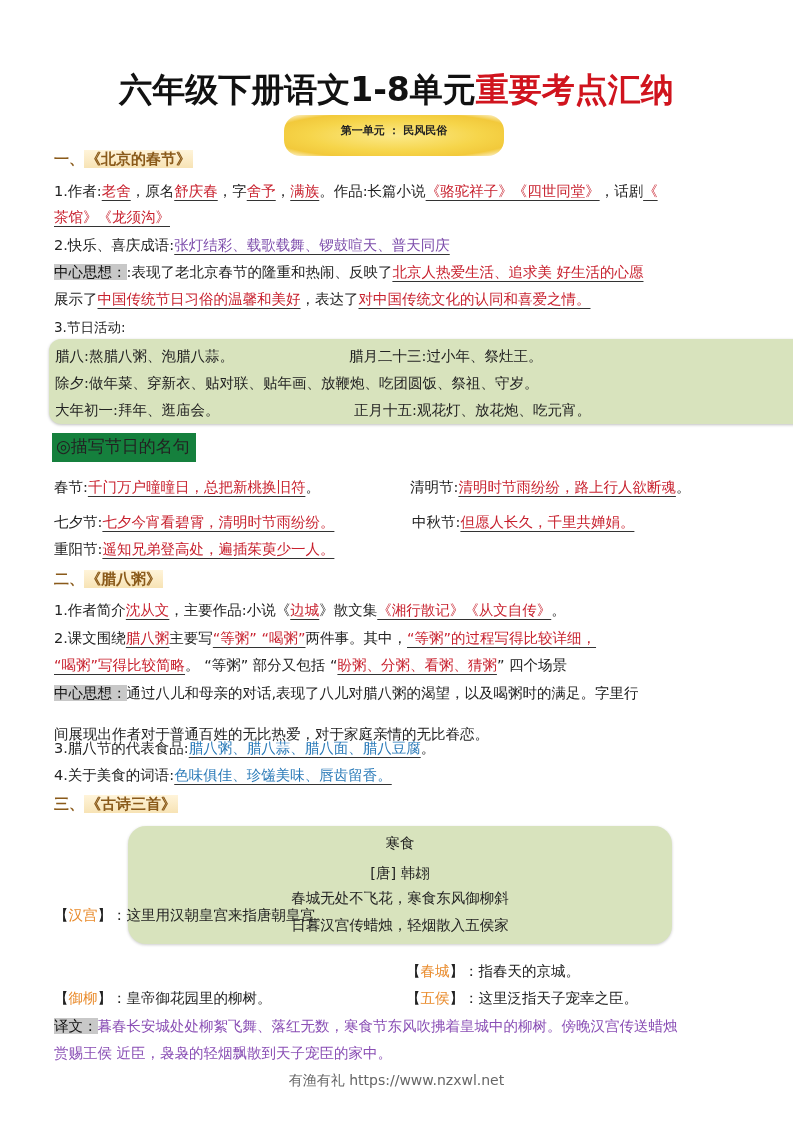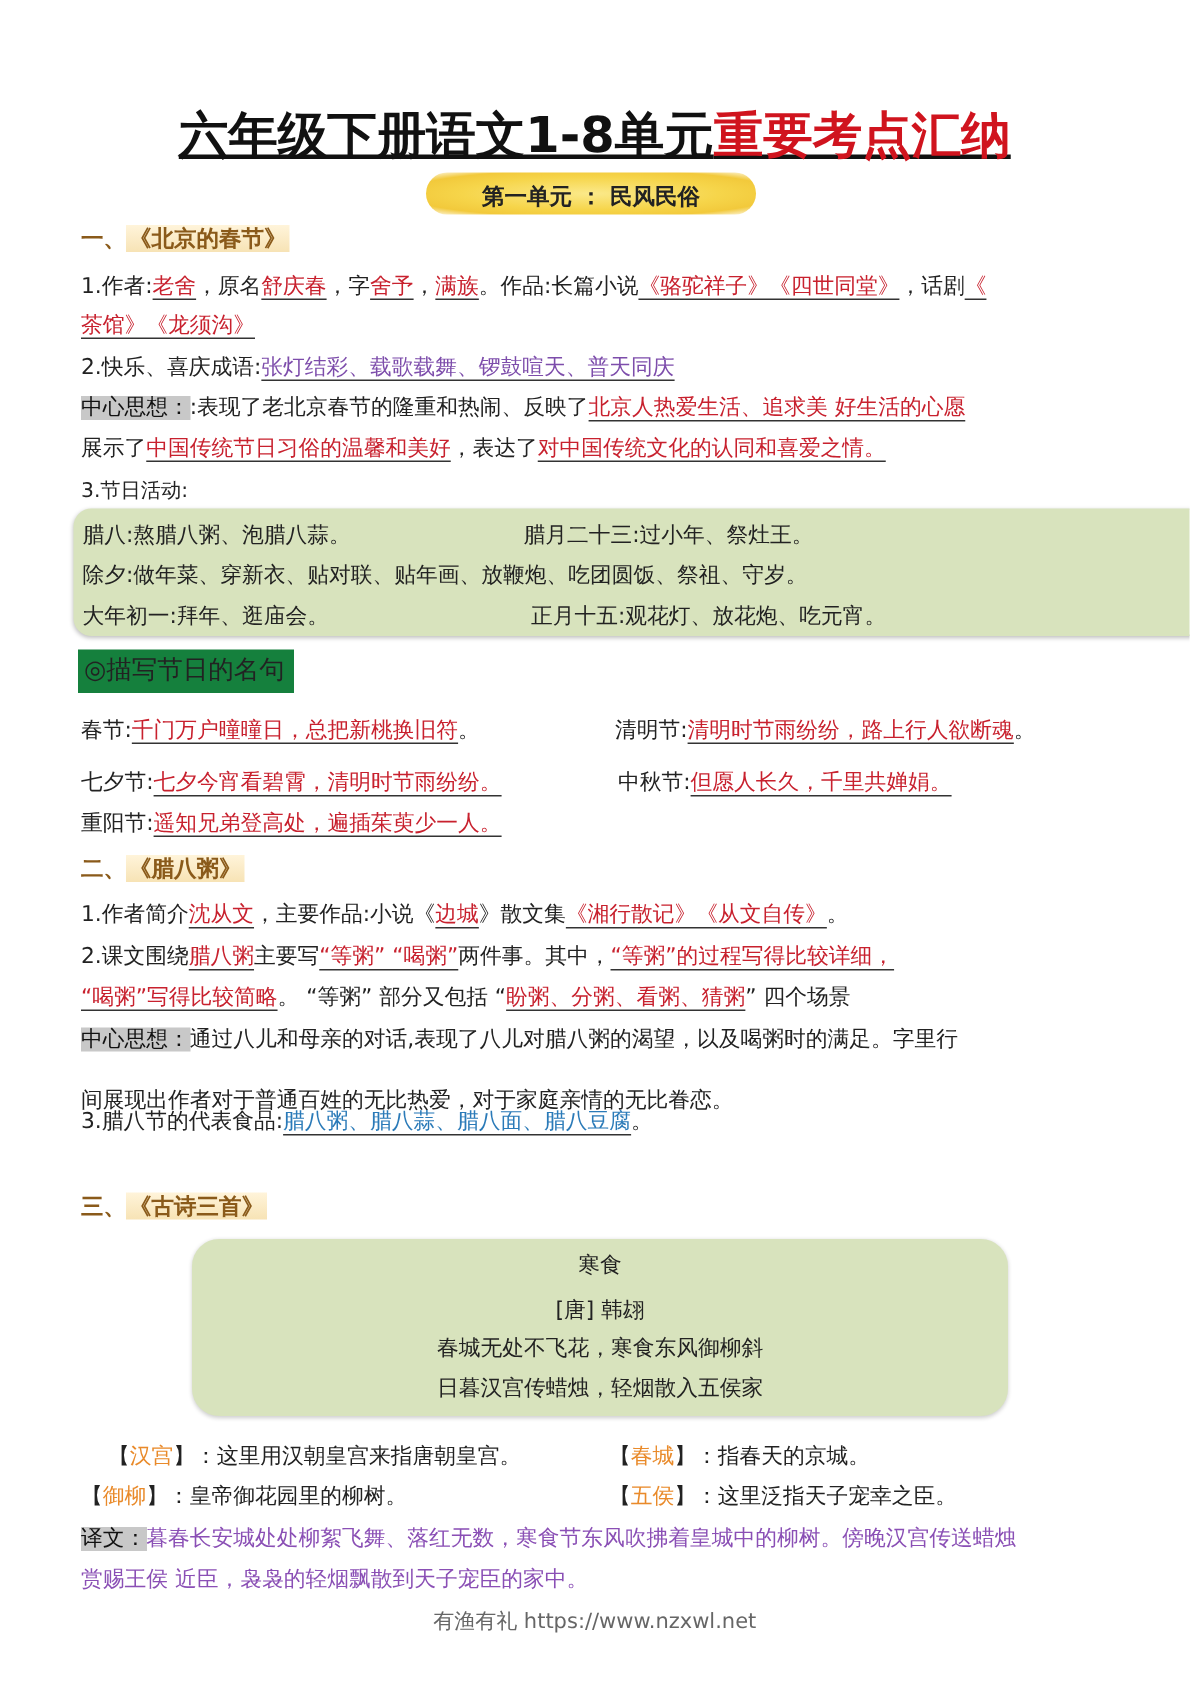--- a/index.html
+++ b/index.html
@@ -1,24 +1,24 @@
 <!DOCTYPE html>
 <html><head>
 <meta charset="utf-8">
 <style>
   html, body { margin:0; padding:0; background:#ffffff; }
   body { width:793px; height:1122px; position:relative; overflow:hidden;
          font-family:"DejaVu Sans", "Liberation Sans", sans-serif; color:#222; }
   .page { position:absolute; left:0; top:0; width:793px; height:1122px; }
   .title { position:absolute; top:68px; left:0; width:793px; text-align:center;
-           font-size:33px; font-weight:bold; letter-spacing:0px; color:#111;text-decoration:underline; }
+           font-size:33px; font-weight:bold; letter-spacing:0px; color:#111; }
   .title .red { color:#d0141e; }
-  .unit-pill { position:absolute; top:115px; left:284px; width:220px; height:28px;
+  .unit-pill { position:absolute; top:115px; left:284px; width:220px; height:41px;
                border-radius:16px; text-align:center; line-height:32px;
-               font-size:15px; font-weight:bold; color:#222;
+               font-size:11px; font-weight:bold; color:#222;
                background:radial-gradient(ellipse at center, #fbe98a 0%, #f6d54a 55%, #f2c93b 80%, rgba(242,201,59,0.1) 100%); }
   .sec-head { position:absolute; left:54px; font-size:15px; font-weight:bold; color:#8a5a1a; }
   .sec-head .bk { background:linear-gradient(#fff4da, #f7e3b5); padding:0 2px; }
   .line { position:absolute; left:54px; font-size:14.5px; line-height:20px; white-space:nowrap; }
   .u-red { color:#c8212e; text-decoration:underline; text-decoration-color:#333; text-underline-offset:4px; }
   .u-purple { color:#7d4dab; text-decoration:underline; text-decoration-color:#333; text-underline-offset:4px; }
   .u-blue { color:#2a7ab8; text-decoration:underline; text-decoration-color:#333; text-underline-offset:4px; }
   .hl { background:#c8c8c8; font-weight:normal; color:#111; }
   .green-box { position:absolute; left:49px; top:339px; width:772px; height:85px;
                background:#d8e3bd; border-radius:12px; box-shadow:0 1px 3px rgba(0,0,0,0.25); }
@@ -111,33 +111,36 @@
   </div>
 
   <div class="line" style="top:683px;">
     <span class="hl">中心思想：</span><span>通过八儿和母亲的对话,表现了八儿对腊八粥的渴望，以及喝粥时的满足。字里行</span>
   </div>
   <div class="line" style="top:711px;margin-top:13px;">间展现出作者对于普通百姓的无比热爱，对于家庭亲情的无比眷恋。</div>
 
   <div class="line" style="top:738px;">
     <span>3.腊八节的代表食品:</span><span class="u-blue">腊八粥、腊八蒜、腊八面、腊八豆腐</span><span>。</span>
   </div>
+  <div class="line" style="top:765px;">
+    <span>4.关于美食的词语:</span><span class="u-blue">色味俱佳、珍馐美味、唇齿留香。</span>
+  </div>
 
   <div class="sec-head" style="top:795px;">
     <span>三、</span><span class="bk">《古诗三首》</span>
   </div>
 
   <div class="poem-box">
     <div style="top:8px;">寒食</div>
     <div style="top:38px;">[唐] 韩翃</div>
     <div style="top:63px;">春城无处不飞花，寒食东风御柳斜</div>
     <div style="top:90px;">日暮汉宫传蜡烛，轻烟散入五侯家</div>
   </div>
 
-  <div class="line" style="top:961px;margin-left:18px;">
+  <div class="line" style="top:905px;">
     【<span class="orange">汉宫</span>】<span>：这里用汉朝皇宫来指唐朝皇宫。</span>
   </div>
   <div class="line" style="top:961px; left:406px;">
     【<span class="orange">春城</span>】<span>：指春天的京城。</span>
   </div>
   <div class="line" style="top:988px;">
     【<span class="orange">御柳</span>】<span>：皇帝御花园里的柳树。</span>
   </div>
   <div class="line" style="top:988px; left:406px;">
     【<span class="orange">五侯</span>】<span>：这里泛指天子宠幸之臣。</span>

